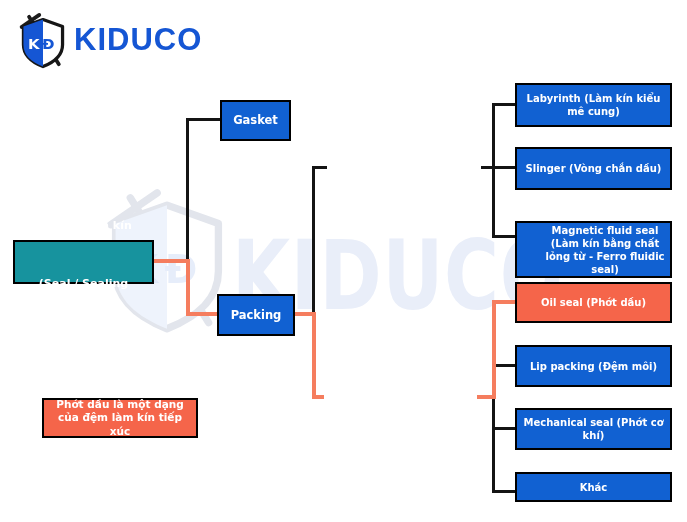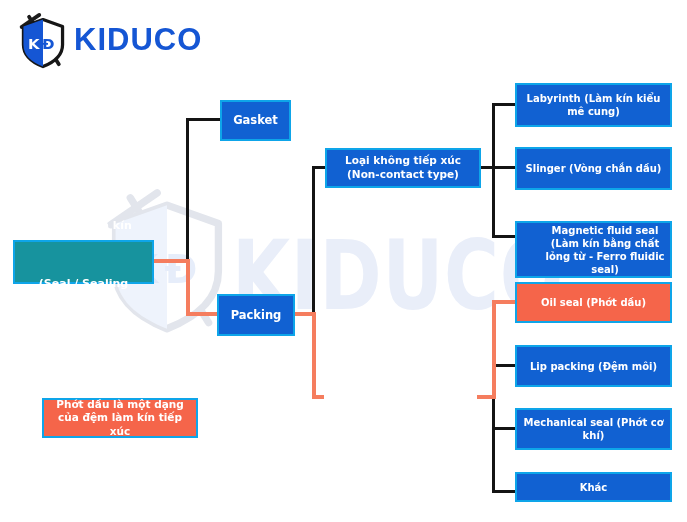--- a/index.html
+++ b/index.html
@@ -20,21 +20,21 @@
     white-space:nowrap;
   }
   
   .ln{position:absolute;z-index:1;}
   .ln.black{background:var(--line-black);}
   .ln.orange{background:var(--orange-line);z-index:2;}
   .ln.h{height:3px;}
   .ln.v{width:3px;}
   
   .node{
-    position:absolute;z-index:3;box-sizing:border-box;border:2px solid #0ea5e9;
+    position:absolute;z-index:3;box-sizing:border-box;border:2px solid #000000;
     color:#ffffff;font-weight:bold;display:flex;flex-direction:column;
     align-items:center;justify-content:center;text-align:center;
     line-height:1.3;padding:2px 5px;
   }
   .node.blue{background:var(--blue);}
   .node.teal{background:var(--teal);}
   .node.orangebg{background:var(--orange);}
   .fs10{font-size:10px;}
   .fs105{font-size:10.5px;}
   .fs11{font-size:11px;gap:44px;}
@@ -88,24 +88,20 @@
 
   <div class="node teal fs11" style="left:13px;top:240px;width:141px;height:44px;">
     <span>Thiết bị làm kín</span>
     <span>(Seal / Sealing device)</span>
   </div>
 
   <div class="node blue fs115" style="left:217px;top:294px;width:78px;height:42px;">Packing</div>
 
   <div class="node blue fs115" style="left:220px;top:100px;width:71px;height:41px;">Gasket</div>
 
-  <div class="node blue fs105" style="left:325px;top:148px;width:156px;height:40px;">
-    <span>Loại không tiếp xúc</span>
-    <span>(Non-contact type)</span>
-  </div>
 
 
   <div class="node blue fs10" style="left:515px;top:83px;width:157px;height:44px;">Labyrinth (Làm kín kiểu mê cung)</div>
 
   <div class="node blue fs10" style="left:515px;top:147px;width:157px;height:43px;">Slinger (Vòng chắn dầu)</div>
 
   <div class="node blue fs10" style="left:515px;top:221px;width:157px;height:57px;padding-left:28px;">Magnetic fluid seal (Làm kín bằng chất lỏng từ - Ferro fluidic seal)</div>
 
   <div class="node orangebg fs10" style="left:515px;top:282px;width:157px;height:41px;">Oil seal (Phớt dầu)</div>
 

